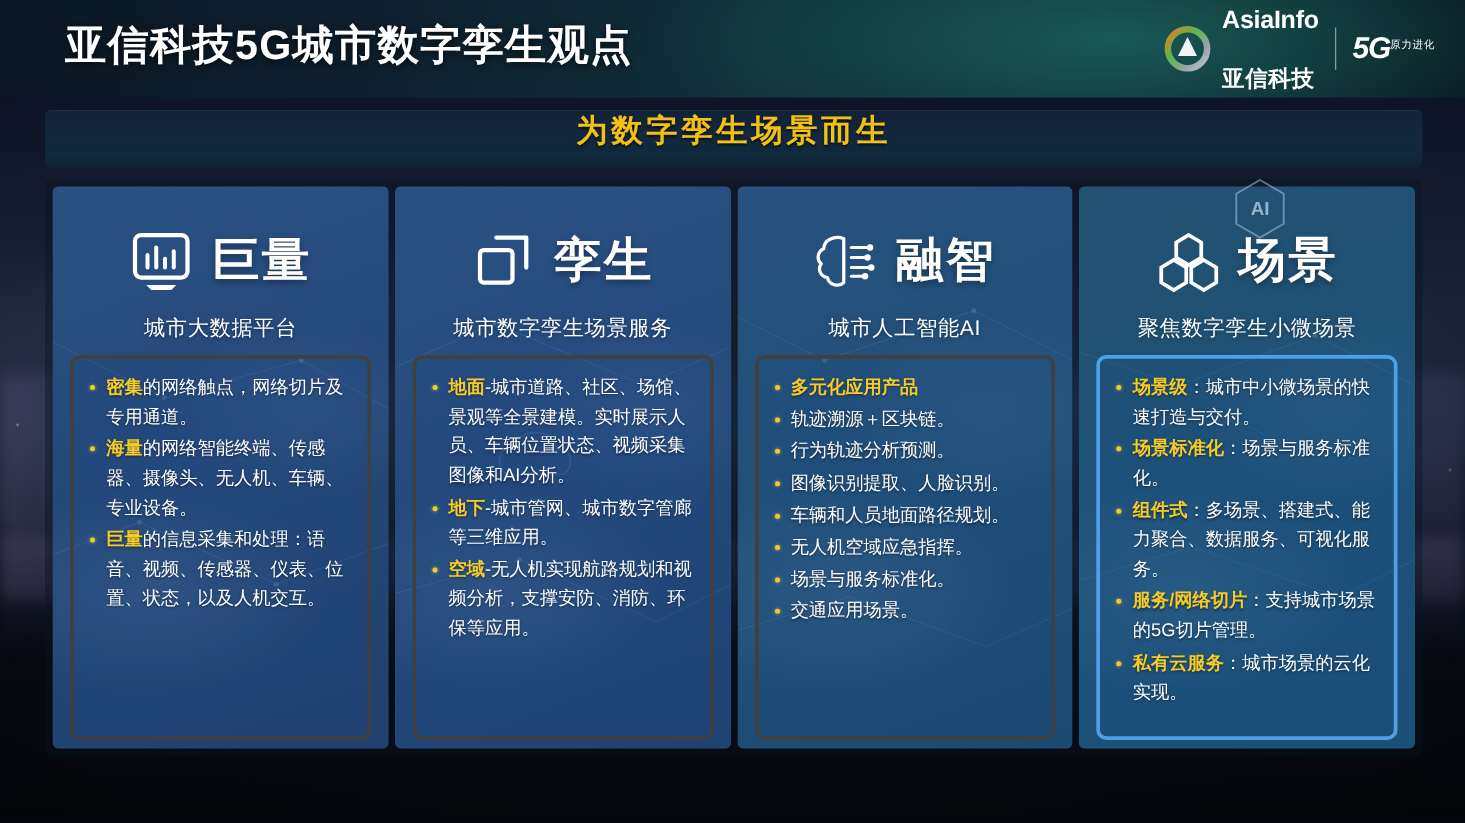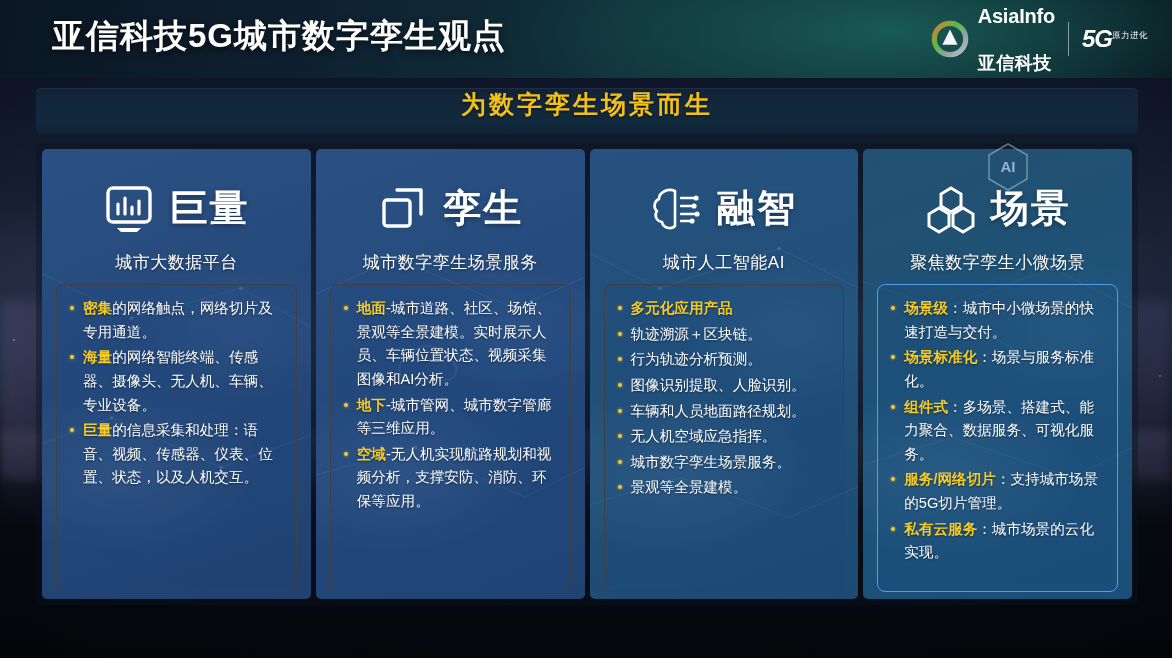--- a/index.html
+++ b/index.html
@@ -165,21 +165,21 @@
 
   .card-subtitle {
     text-align: center;
     font-size: 17px; color: #ffffff; font-weight: normal;
     letter-spacing: 0.5px;
     margin-top: 2px; margin-bottom: 10px;
     text-shadow: 0 1px 3px rgba(0,0,0,0.4);
   }
 
   .bullet-box {
-    border: 1px solid #404040;
+    border: 3px solid #404040;
     border-radius: 8px;
     background: rgba(30,70,125,0.18);
     padding: 12px 10px 10px 6px;
     height: 308px;
     overflow: hidden;
   }
   .card-3 .bullet-box { border-color: #4f9fe4; }
 
   ul.bullets { list-style: none; }
   ul.bullets li {
@@ -376,22 +376,22 @@
         </div>
         <div class="card-subtitle">城市人工智能AI</div>
         <div class="bullet-box">
           <ul class="bullets">
             <li><span class="hl">多元化应用产品</span><span></span></li>
             <li><span class="hl"></span><span>轨迹溯源＋区块链。</span></li>
             <li><span class="hl"></span><span>行为轨迹分析预测。</span></li>
             <li><span class="hl"></span><span>图像识别提取、人脸识别。</span></li>
             <li><span class="hl"></span><span>车辆和人员地面路径规划。</span></li>
             <li><span class="hl"></span><span>无人机空域应急指挥。</span></li>
-            <li><span class="hl"></span><span>城市数字孪生场景服务。</span></li>
-            <li><span class="hl"></span><span>景观等全景建模。</span></li>
+            <li><span class="hl"></span><span>场景与服务标准化。</span></li>
+            <li><span class="hl"></span><span>交通应用场景。</span></li>
           </ul>
         </div>
       </div>
     </div>
 
     <div class="card card-3">
       <div class="card-tint"></div>
       <div class="card-scene"></div>
       <svg class="card-lines" viewBox="0 0 270 450" preserveAspectRatio="none">
         <g stroke="rgba(180,215,250,0.28)" stroke-width="0.8" fill="none">

